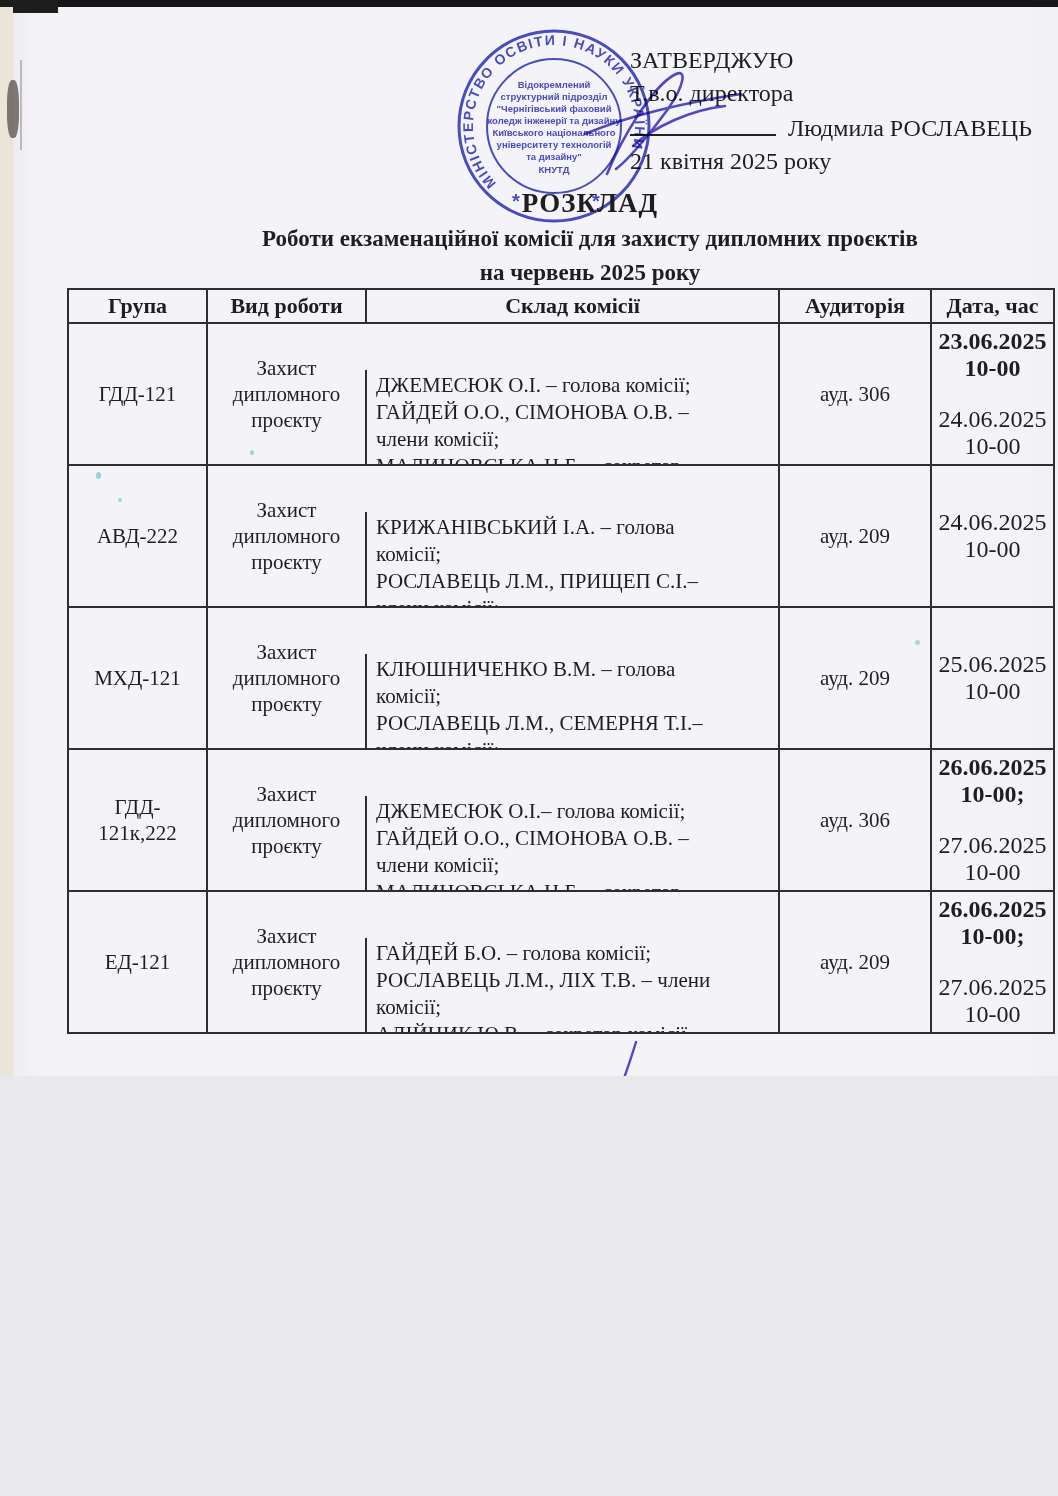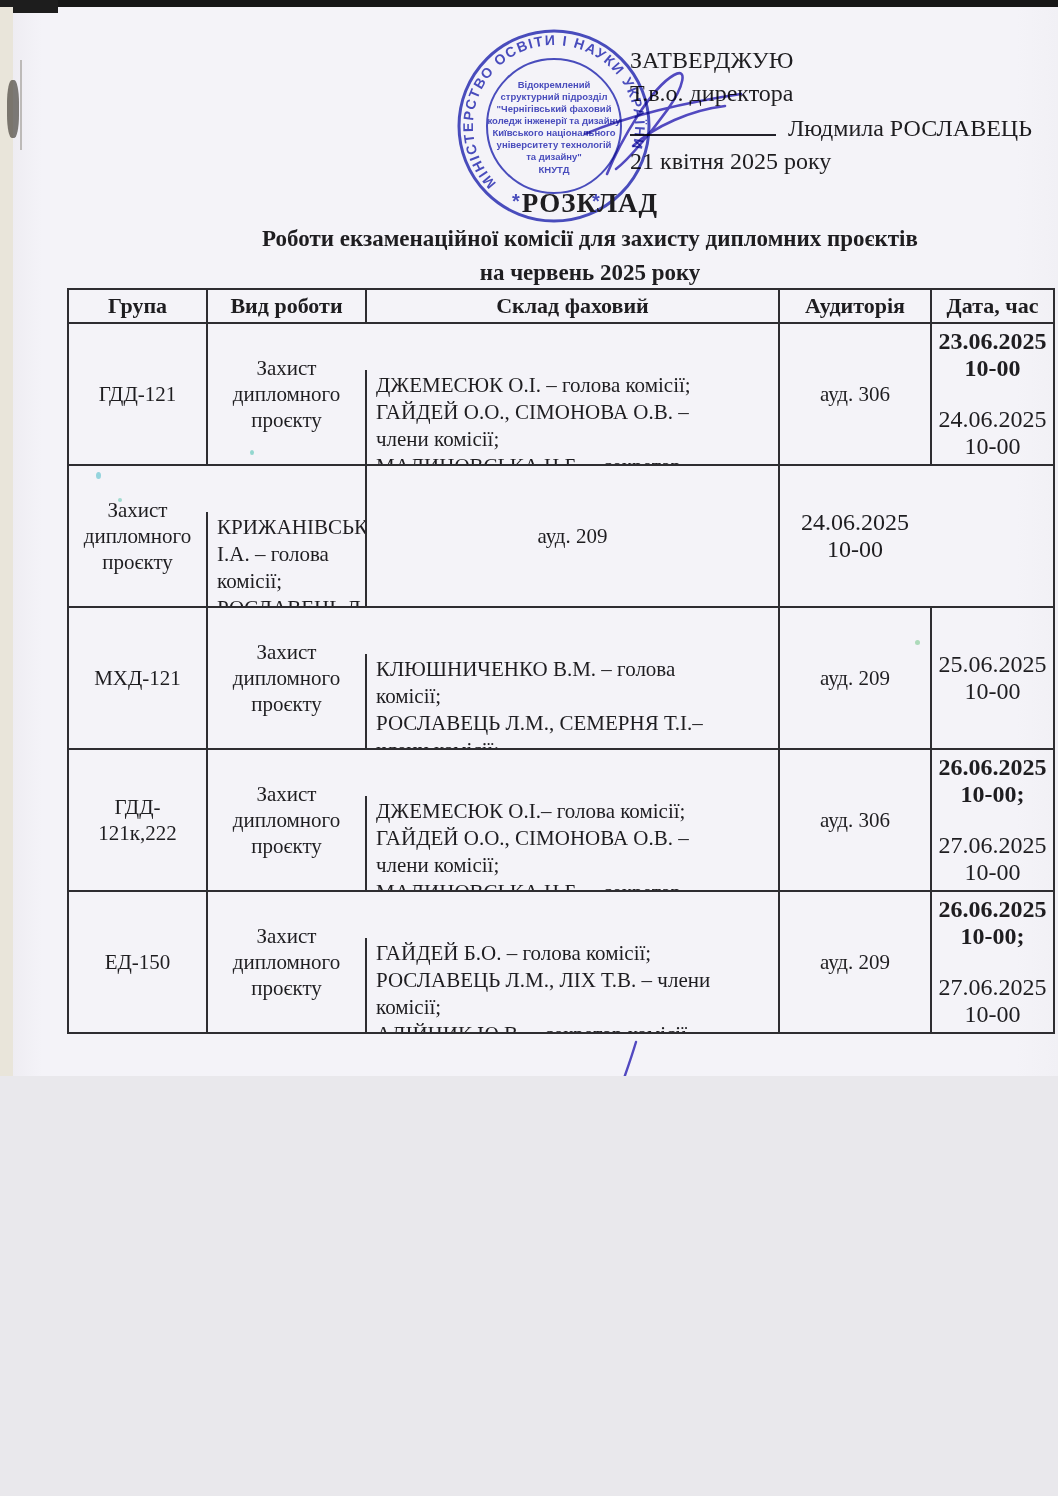--- a/index.html
+++ b/index.html
@@ -122,21 +122,21 @@
   <div class="title">
     <div class="main">РОЗКЛАД</div>
     <div class="sub">Роботи екзаменаційної комісії для захисту дипломних проєктів</div>
     <div class="sub">на червень 2025 року</div>
   </div>
 
   <div class="table">
     <div class="tr thead">
       <div class="td th">Група</div>
       <div class="td th">Вид роботи</div>
-      <div class="td th">Склад фаховий</div>
+      <div class="td th">Склад комісії</div>
       <div class="td th">Аудиторія</div>
       <div class="td th">Дата, час</div>
     </div>
 
     <div class="tr body">
       <div class="td c-group">ГДД-121</div>
       <div class="td c-work">Захист дипломного проєкту</div>
       <div class="td c-comm">ДЖЕМЕСЮК О.І. – голова комісії;
 ГАЙДЕЙ О.О., СІМОНОВА О.В.  –
 члени комісії;
@@ -145,20 +145,21 @@
       <div class="td c-room">ауд. 306</div>
       <div class="td c-dates two">
         <div class="date b">23.06.2025
 10-00</div>
         <div class="date">24.06.2025
 10-00</div>
       </div>
     </div>
 
     <div class="tr body">
+      <div class="td c-group">АВД-222</div>
       <div class="td c-work">Захист дипломного проєкту</div>
       <div class="td c-comm">КРИЖАНІВСЬКИЙ І.А. – голова
 комісії;
 РОСЛАВЕЦЬ Л.М., ПРИЩЕП С.І.–
 члени комісії;
 ОЛІЙНИК В.В. – секретар комісії</div>
       <div class="td c-room">ауд. 209</div>
       <div class="td c-dates one">
         <div class="date">24.06.2025
 10-00</div>
@@ -192,21 +193,21 @@
       <div class="td c-room">ауд. 306</div>
       <div class="td c-dates two">
         <div class="date b">26.06.2025
 10-00;</div>
         <div class="date">27.06.2025
 10-00</div>
       </div>
     </div>
 
     <div class="tr body">
-      <div class="td c-group">ЕД-150</div>
+      <div class="td c-group">ЕД-121</div>
       <div class="td c-work">Захист дипломного проєкту</div>
       <div class="td c-comm">ГАЙДЕЙ Б.О. – голова комісії;
 РОСЛАВЕЦЬ Л.М., ЛІХ Т.В. – члени
 комісії;
 АЛІЙНИК Ю.В. – секретар комісії</div>
       <div class="td c-room">ауд. 209</div>
       <div class="td c-dates two">
         <div class="date b">26.06.2025
 10-00;</div>
         <div class="date">27.06.2025

